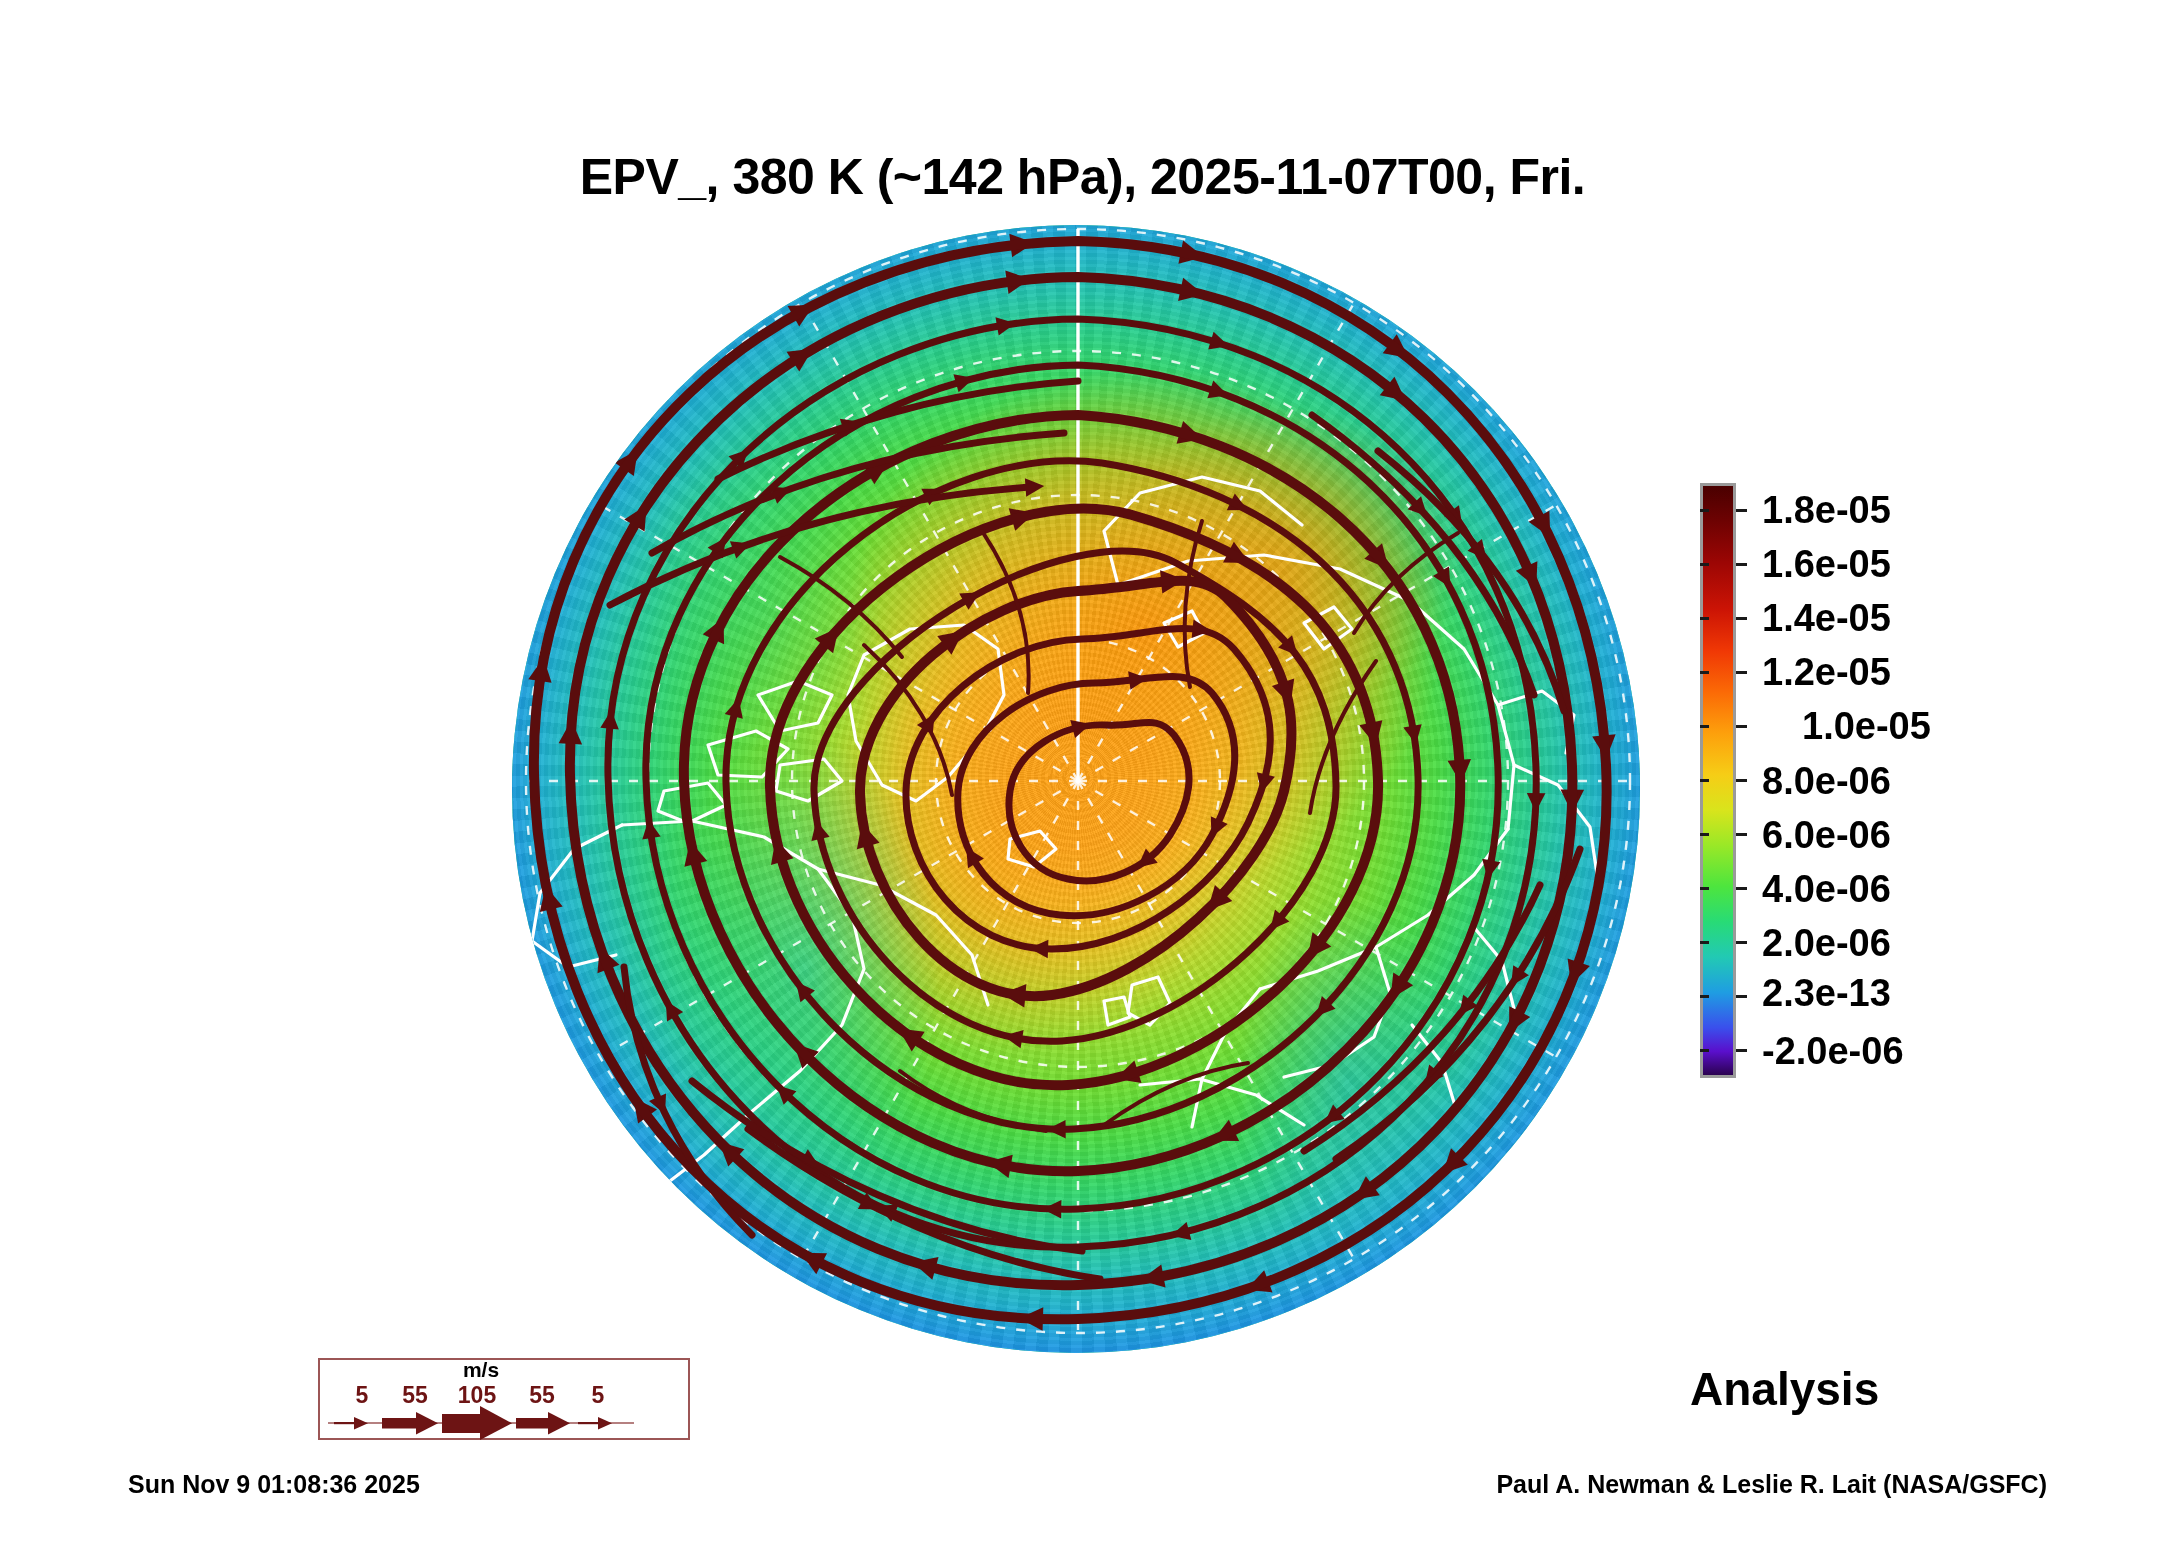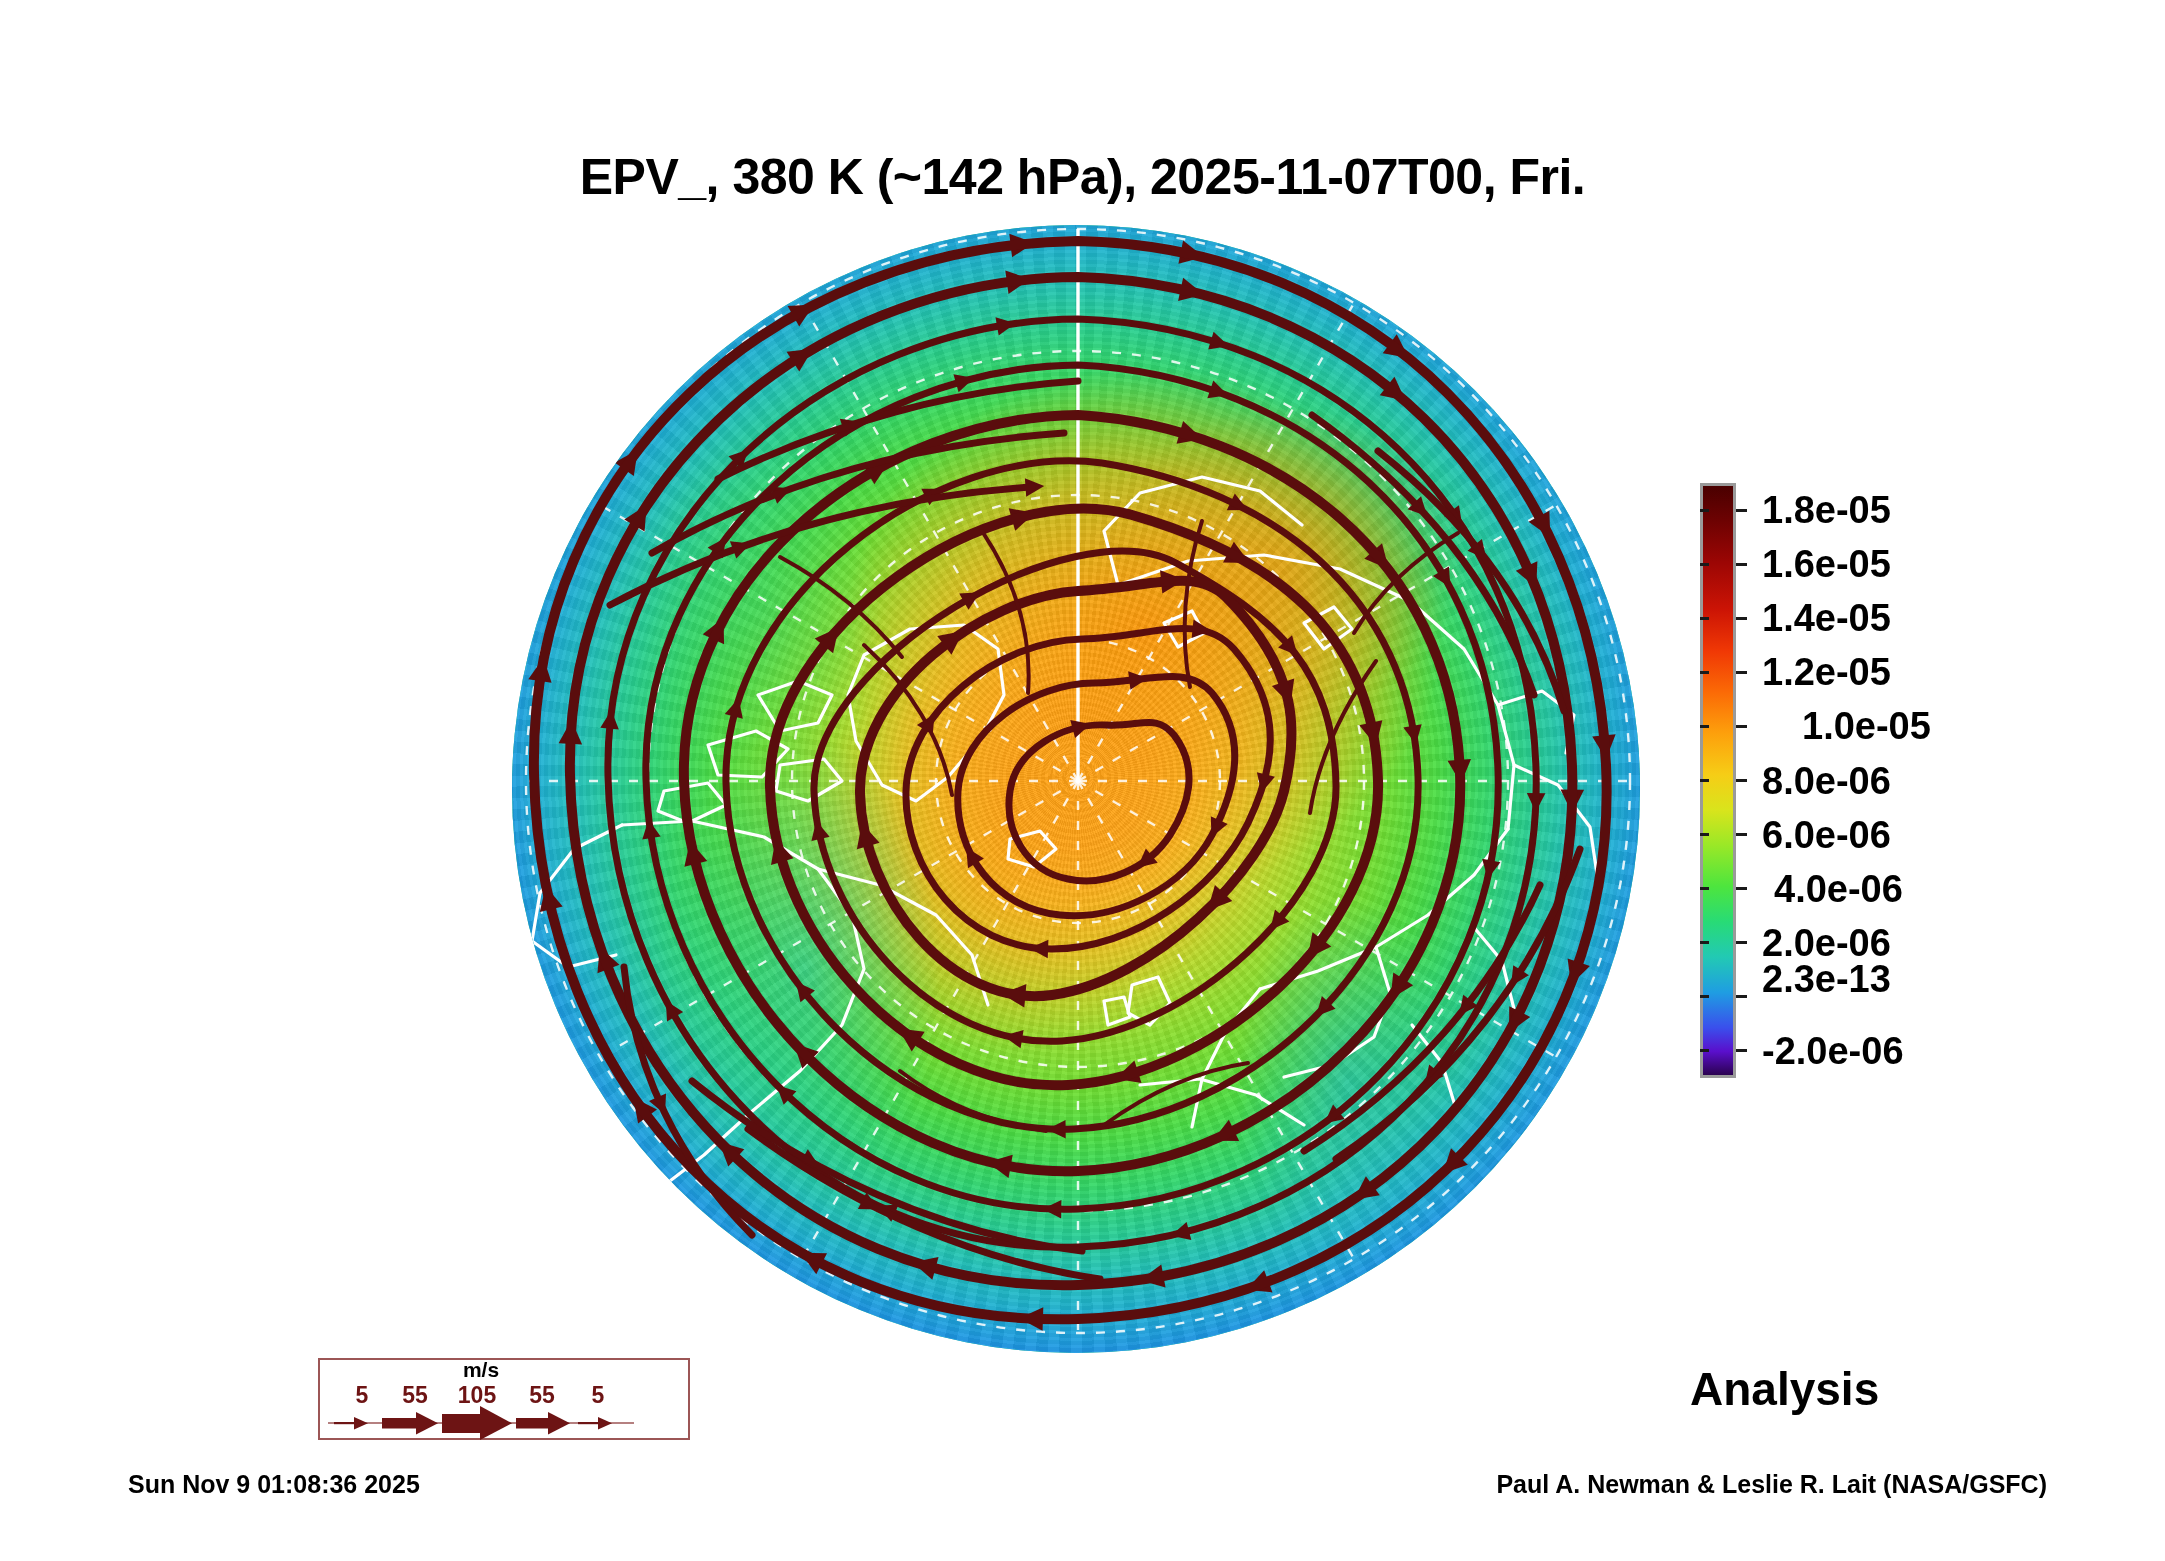--- a/index.html
+++ b/index.html
@@ -352,23 +352,23 @@
       <div class="cb-tick-in" style="top: 566.455px;"></div>
     </div>
   <div id="cb-labels">
       <div class="cb-label" style="top: 27.0455px;">1.8e-05</div>
       <div class="cb-label" style="top: 81.1364px;">1.6e-05</div>
       <div class="cb-label" style="top: 135.227px;">1.4e-05</div>
       <div class="cb-label" style="top: 189.318px;">1.2e-05</div>
       <div class="cb-label" style="top: 243.409px; margin-left: 40px;">1.0e-05</div>
       <div class="cb-label" style="top: 297.5px;">8.0e-06</div>
       <div class="cb-label" style="top: 351.591px;">6.0e-06</div>
-      <div class="cb-label" style="top: 405.682px; margin-left: 12px;">4.0e-06</div>
+      <div class="cb-label" style="top: 405.682px;">4.0e-06</div>
       <div class="cb-label" style="top: 459.773px;">2.0e-06</div>
-      <div class="cb-label" style="top: 496px;">2.3e-13</div>
+      <div class="cb-label" style="top: 510px;">2.3e-13</div>
       <div class="cb-label" style="top: 567.955px;">-2.0e-06</div>
     </div>
 </div>
 
 <div id="wind-legend">
   <div id="wind-unit">m/s</div>
   <div id="wind-nums">
       <div class="wl-num" style="left: 42px;">5</div>
       <div class="wl-num" style="left: 95px;">55</div>
       <div class="wl-num" style="left: 157px;">105</div>

